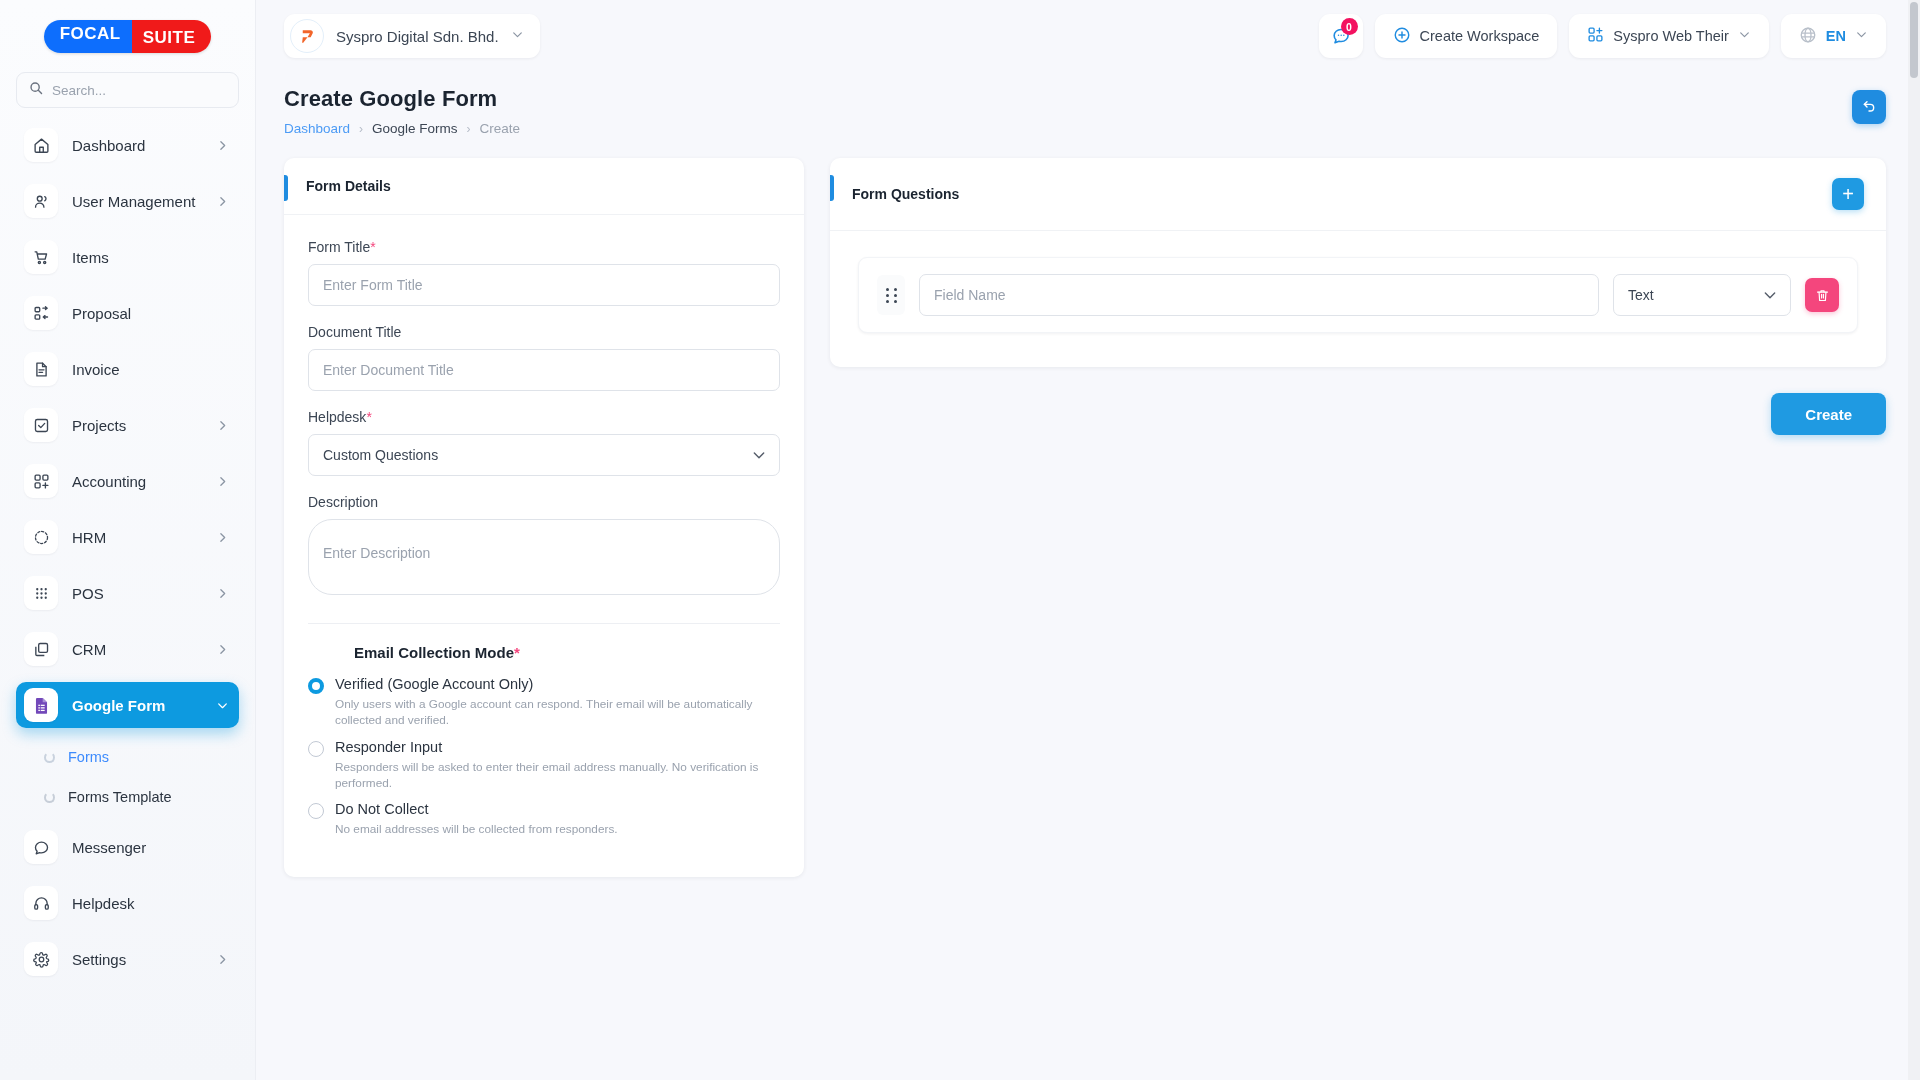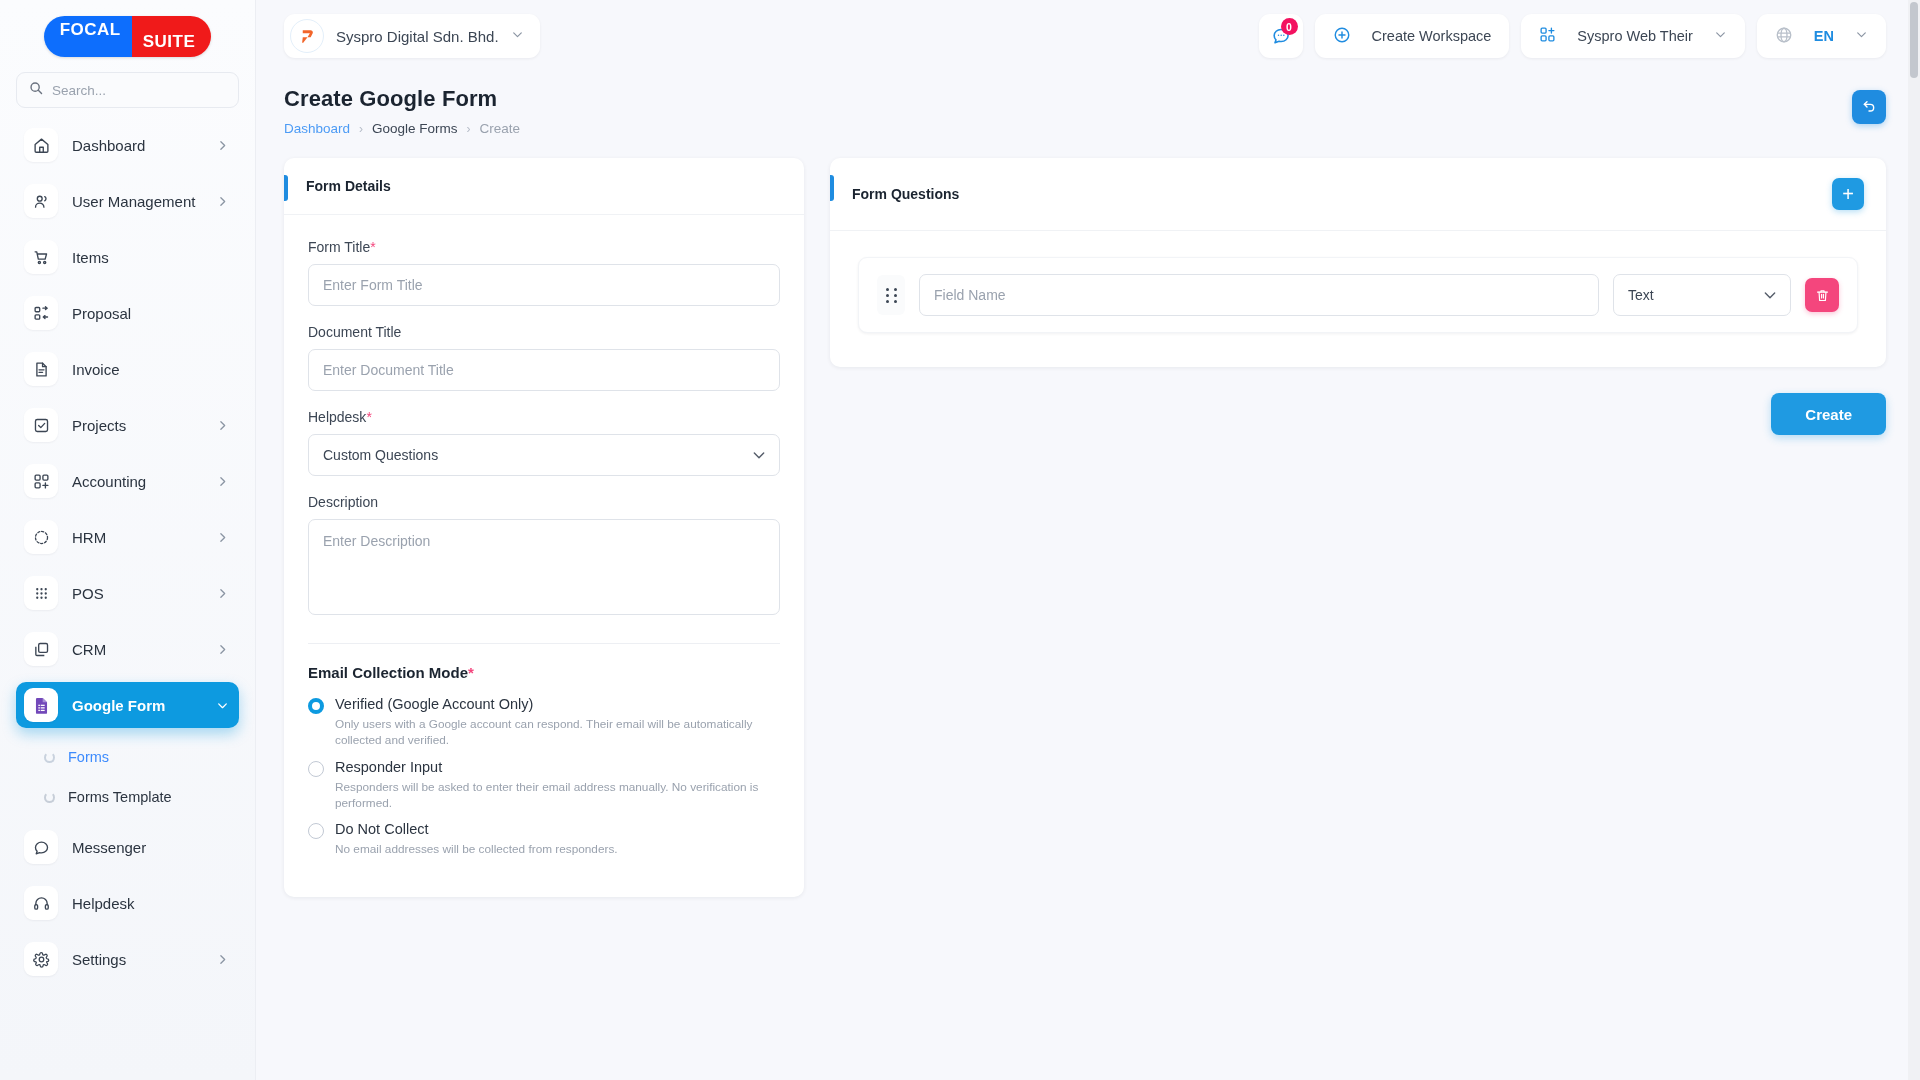--- a/index.html
+++ b/index.html
@@ -19,21 +19,21 @@
     display: flex; flex-direction: column;
     overflow: hidden; position: relative; z-index: 5;
   }
   .logo-wrap { height: 72px; display: flex; align-items: center; justify-content: center; }
   .logo {
     display: inline-flex; border-radius: 999px; overflow: hidden;
     font-weight: 700; font-size: 17px; letter-spacing: .5px;
     box-shadow: 0 1px 3px rgba(0,0,0,.14);
   }
   .logo-a { background: #0d6efd; color: #fff; padding: 4px 11px 5px 16px; }
-  .logo-b { background: #f01a1a; color: #fff; padding: 16px 16px 5px 11px; }
+  .logo-b { background: #f01a1a; color: #fff; padding: 8px 16px 5px 11px; }
 
   .search-box {
     margin: 0 16px 14px 16px; height: 36px;
     background: #fafbfd; border: 1px solid #e7eaf0; border-radius: 9px;
     display: flex; align-items: center; gap: 9px; padding: 0 12px;
   }
   .search-box svg { flex: 0 0 auto; }
   .search-input {
     border: 0; background: transparent; outline: none; width: 100%;
     font-family: "Liberation Sans", sans-serif; font-size: 13.5px; color: #4b5563;
@@ -100,21 +100,21 @@
     position: relative; cursor: pointer; box-shadow: 0 1px 3px rgba(16,24,40,.06);
   }
   .badge {
     position: absolute; top: 4px; right: 5px;
     min-width: 17px; height: 17px; padding: 0 4px;
     background: #f31260; color: #fff; border-radius: 999px;
     font-size: 10.5px; font-weight: 700;
     display: flex; align-items: center; justify-content: center;
   }
   .pill-btn {
-    display: flex; align-items: center; gap: 21px; height: 44px; padding: 0 18px;
+    display: flex; align-items: center; gap: 9px; height: 44px; padding: 0 18px;
     background: #fff; border-radius: 11px; cursor: pointer;
     font-size: 14.5px; color: #3c4654; box-shadow: 0 1px 3px rgba(16,24,40,.06);
   }
   .lang-code { color: #1f8ce0; font-weight: 700; font-size: 14.5px; }
 
   
   .page { flex: 1 1 auto; overflow: hidden; padding: 14px 34px 0 28px; position: relative; }
   .page-head { display: flex; align-items: flex-start; }
   .page-title { font-size: 22px; font-weight: 700; color: #1b2430; letter-spacing: .1px; }
   .crumbs { display: flex; align-items: center; gap: 9px; margin-top: 9px; font-size: 13.5px; }
@@ -147,28 +147,28 @@
 
   .field { margin-bottom: 18px; }
   .field-label { font-size: 14px; color: #3c4654; margin-bottom: 9px; display: block; }
   .req { color: #f4467d; }
   .input, .textarea, .select {
     width: 100%; height: 42px; border: 1px solid #dfe3e9; border-radius: 7px;
     padding: 0 14px; font-size: 14px; color: #3c4654; outline: none;
     font-family: "Liberation Sans", sans-serif; background: #fff;
   }
   .input::placeholder, .textarea::placeholder { color: #9aa2ae; }
-  .textarea { height: 96px; padding: 12px 14px; resize: none; line-height: 1.4; }
+  .textarea { height: 76px; padding: 24px 14px; resize: none; line-height: 1.4; border-radius: 24px; }
   .select-wrap { position: relative; }
   .select { appearance: none; cursor: pointer; padding-right: 38px; }
   .select-chev { position: absolute; right: 13px; top: 13px; pointer-events: none; color: #545c69; }
 
   .divider { height: 1px; background: #edeff3; margin: 24px 0 20px 0; }
 
-  .group-label { font-size: 15px; font-weight: 700; color: #1b2430; margin-bottom: 14px; }
+  .group-label { font-size: 15px; font-weight: 700; color: #1b2430; margin-bottom: 14px; margin-left: 46px; }
   .radio-row { display: flex; gap: 11px; margin-bottom: 4px; }
   .radio {
     width: 16px; height: 16px; flex: 0 0 16px; margin-top: 3px;
     border-radius: 50%; border: 1.6px solid #c2c9d4; background: #fff; cursor: pointer;
     display: flex; align-items: center; justify-content: center;
   }
   .radio.checked { border: 4.5px solid #0d9ae0; }
   .radio-texts { flex: 1 1 auto; }
   .radio-title { font-size: 14.5px; color: #2b3440; line-height: 1.25; cursor: pointer; }
   .radio-desc { font-size: 11.8px; color: #9aa2ae; line-height: 1.38; margin-top: 3px; max-width: 432px; }

